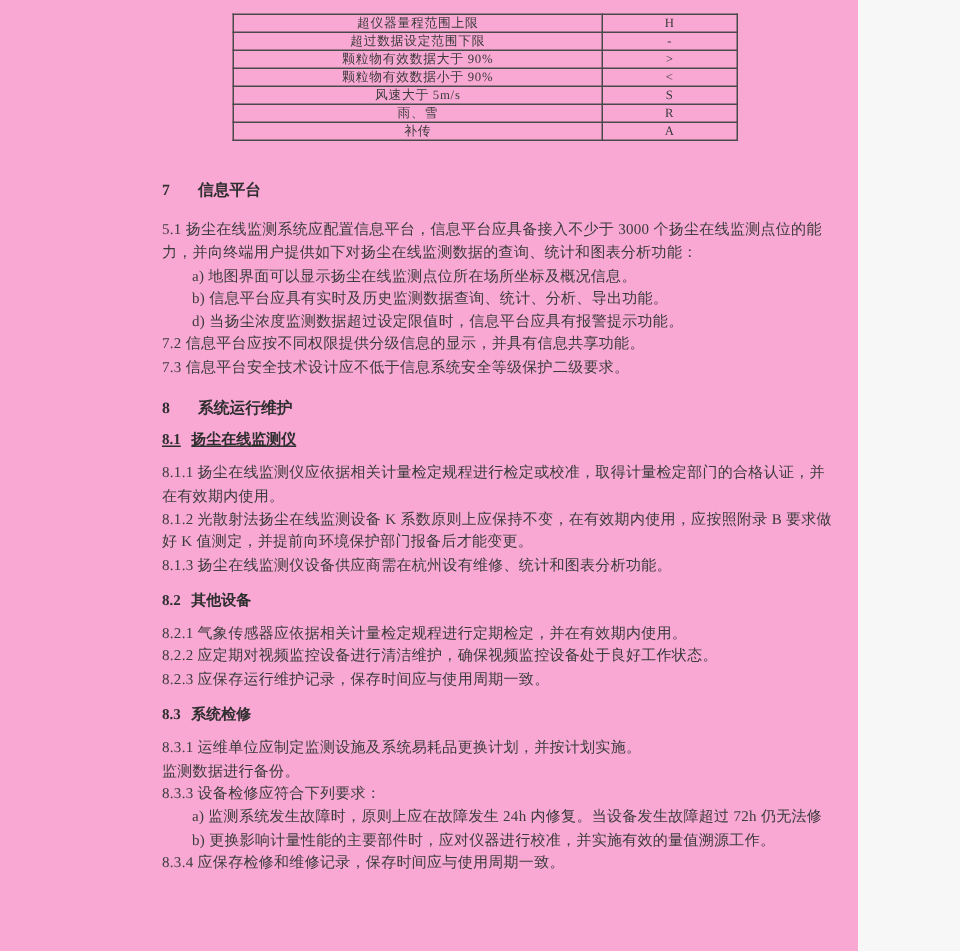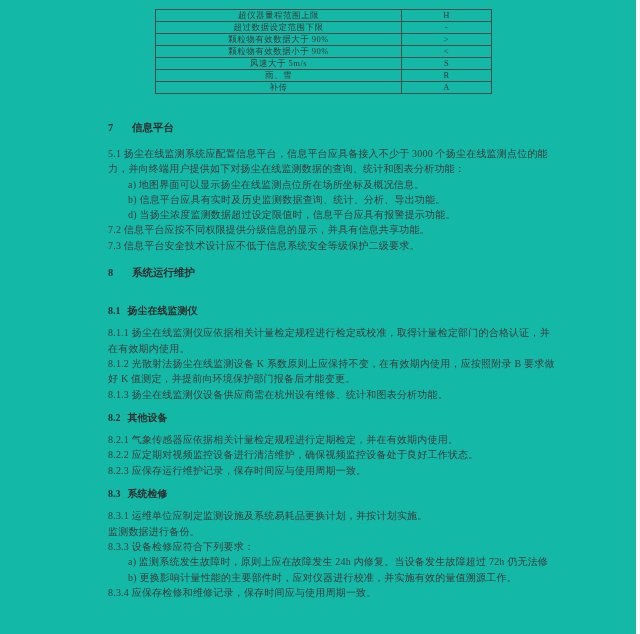--- a/index.html
+++ b/index.html
@@ -3,22 +3,22 @@
 <meta charset="utf-8">
 <style>
   html,body{margin:0;padding:0;}
   body{
     width:640px;height:634px;
     background:#f7f7f7;
     font-family:"Liberation Serif","DejaVu Serif",serif;
   }
   .page{
     position:relative;
-    width:636px;height:634px;
-    background:#14b8a6;
+    width:572px;height:634px;
+    background:#f9a8d4;
     color:#3c3c3c;
     overflow:hidden;
   }
   
   .flag-table{
     position:absolute;
     left:155px;top:9px;
     width:336px;
     border-collapse:collapse;
     table-layout:fixed;
@@ -63,21 +63,21 @@
   .subheading{
     font-weight:bold;
     font-size:10px;
     line-height:15.3px;
     color:#2f2f2f;
     white-space:nowrap;
   }
   .subheading .num{margin-right:7px;}
   .mt7{margin-top:7px;}
   .mt8{margin-top:8px;}
-  .mt9{margin-top:22px;}
+  .mt9{margin-top:5px;text-decoration:underline;}
   .mt10{margin-top:10px;}
   .mt12{margin-top:12px;}
 </style>
 </head>
 <body>
 
 <div class="page">
 
   <table class="flag-table">
     <colgroup>

